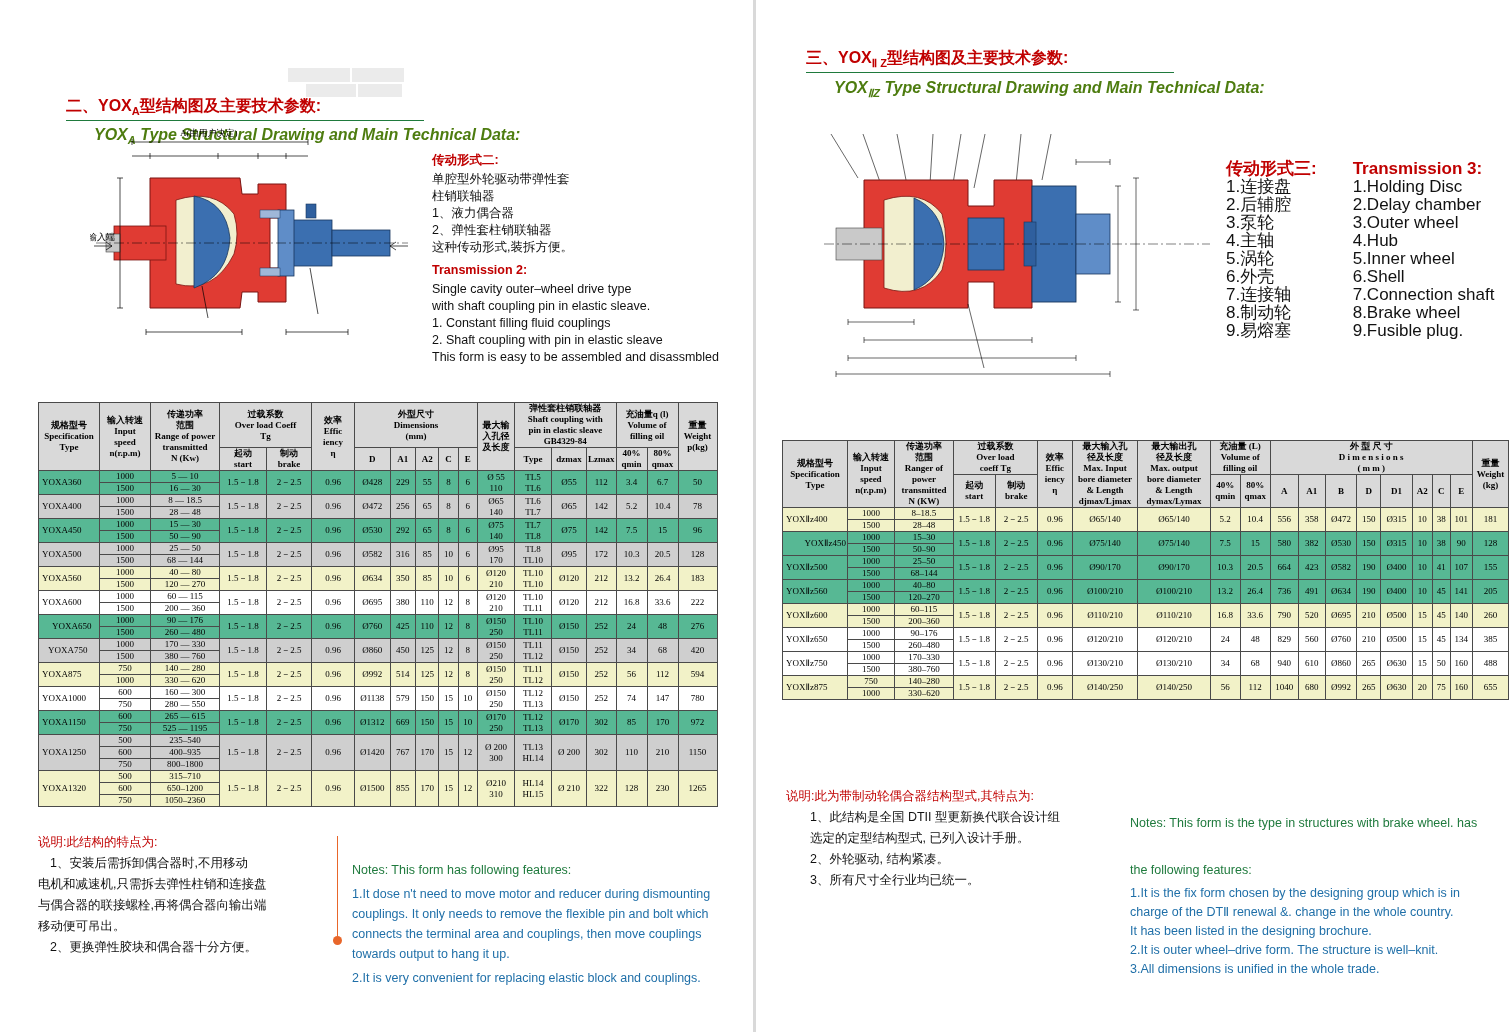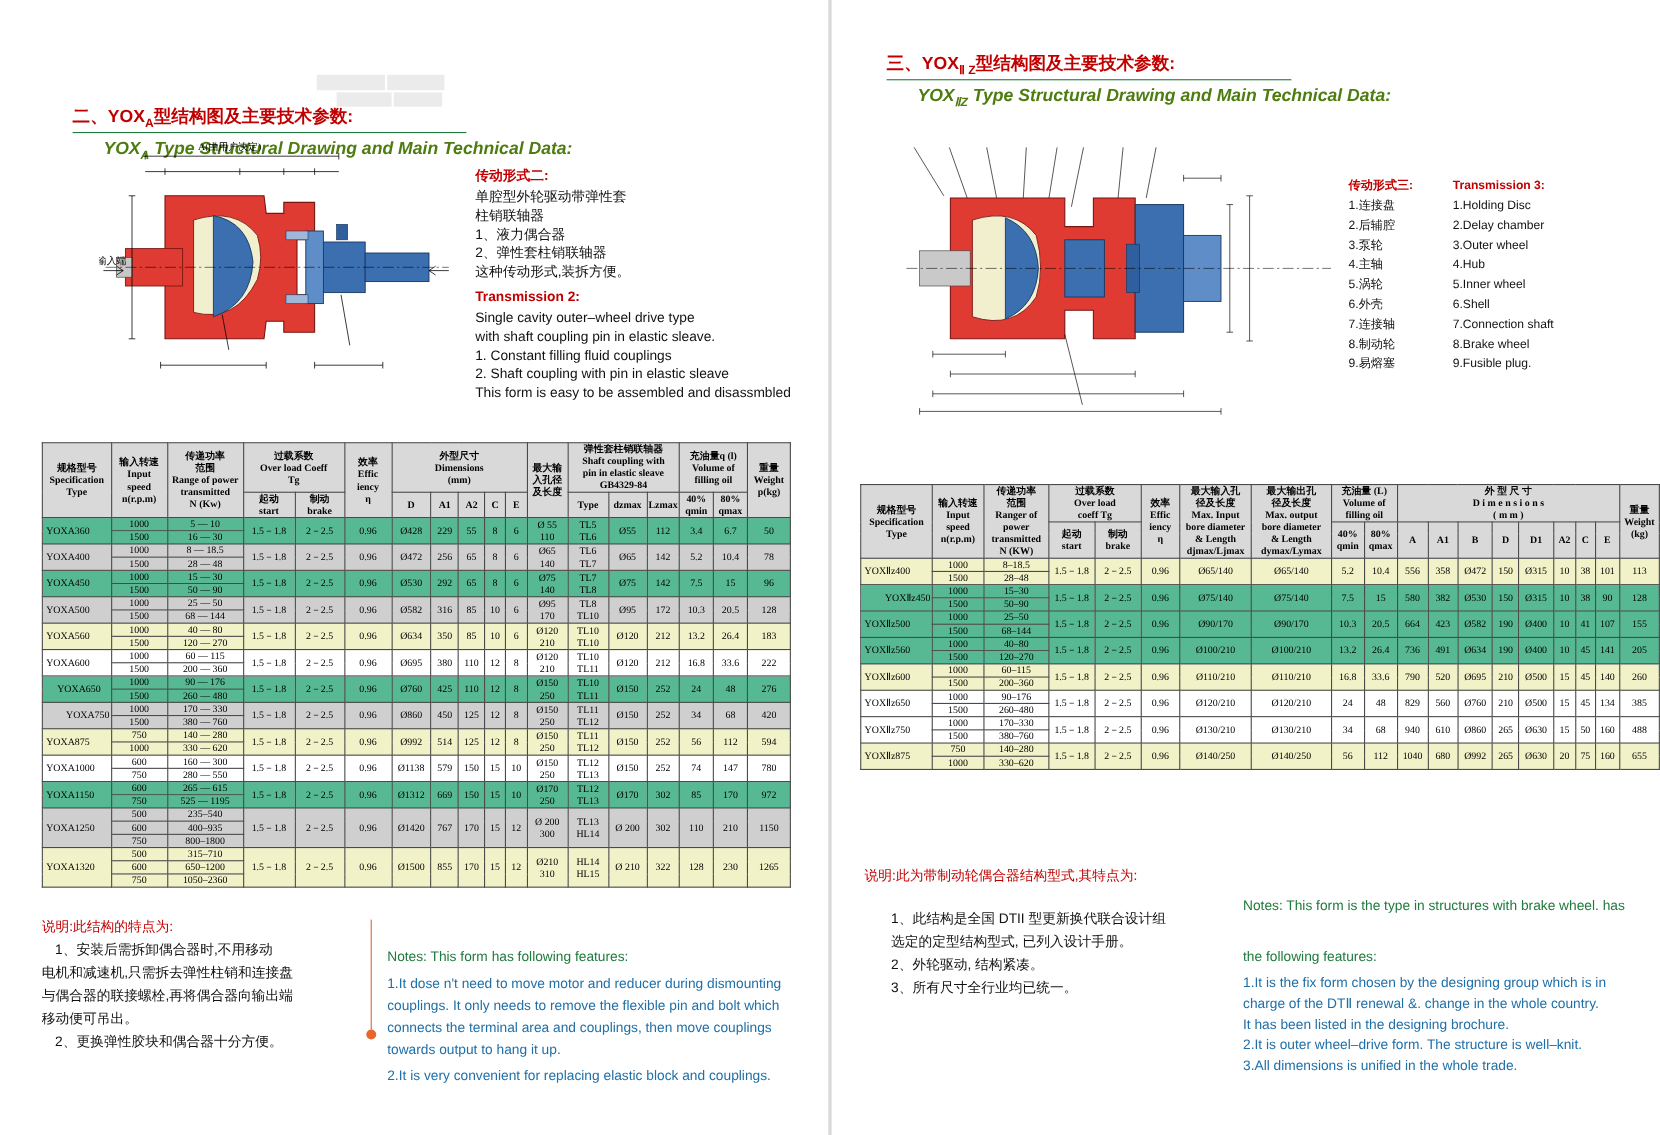--- a/index.html
+++ b/index.html
@@ -27,21 +27,21 @@
   
   .drawbox{position:absolute;}
   .drawbox svg{display:block;}
 
   
   .legend{position:absolute;font-size:12.5px;line-height:17px;}
   .legend .t-cn{color:#c00000;font-weight:bold;margin-bottom:2px;}
   .legend .b-cn{color:#111;}
   .legend .t-en{color:#c00000;font-weight:bold;margin:6px 0 2px;}
   .legend .b-en{color:#111;}
-  .legend2{position:absolute;font-size:11px;line-height:18px;color:#111;}
+  .legend2{position:absolute;font-size:17px;line-height:18px;color:#111;}
   .legend2 .hdr{color:#c00000;font-weight:bold;}
 
   
   .tblwrap{position:absolute;}
   table.spec{border-collapse:collapse;table-layout:fixed;}
   table.spec th, table.spec td{
     border:1px solid #4a4a4a;
     font-size:9px;
     text-align:center;
     vertical-align:middle;
@@ -368,21 +368,21 @@
               <td rowspan="2">252</td>
               <td rowspan="2">24</td>
               <td rowspan="2">48</td>
               <td rowspan="2">276</td>
             </tr>
             <tr class="rowA">
               <td>1500</td>
               <td>260 — 480</td>
             </tr>
             <tr class="rowB">
-              <td rowspan="2" style="text-align:left;padding-left:21px">YOXA750</td>
+              <td rowspan="2" style="text-align:left;padding-left:9px">YOXA750</td>
               <td>1000</td>
               <td>170 — 330</td>
               <td rowspan="2">1.5－1.8</td>
               <td rowspan="2">2－2.5</td>
               <td rowspan="2">0.96</td>
               <td rowspan="2">Ø860</td>
               <td rowspan="2">450</td>
               <td rowspan="2">125</td>
               <td rowspan="2">12</td>
               <td rowspan="2">8</td>
@@ -700,21 +700,21 @@
               <td rowspan="2">5.2</td>
               <td rowspan="2">10.4</td>
               <td rowspan="2">556</td>
               <td rowspan="2">358</td>
               <td rowspan="2">Ø472</td>
               <td rowspan="2">150</td>
               <td rowspan="2">Ø315</td>
               <td rowspan="2">10</td>
               <td rowspan="2">38</td>
               <td rowspan="2">101</td>
-              <td rowspan="2">113</td>
+              <td rowspan="2">181</td>
             </tr>
             <tr class="rowR1">
               <td>1500</td>
               <td>28–48</td>
             </tr>
             <tr class="rowR2">
               <td rowspan="2" style="text-align:right;padding-left:3px">YOXⅡz450</td>
               <td>1000</td>
               <td>15–30</td>
               <td rowspan="2">1.5－1.8</td>
@@ -887,21 +887,21 @@
             <tr class="rowR1">
               <td>1000</td>
               <td>330–620</td>
             </tr>
           </tbody>
         </table>
     </div>
 
     <div class="notes" style="left:30px;top:786px;width:340px;">
       <div class="cnhead">说明:此为带制动轮偶合器结构型式,其特点为:</div>
-      <div class="cnbody" style="text-indent:24px;margin-top:18px;">1、此结构是全国 DTII 型更新换代联合设计组</div>
+      <div class="cnbody" style="text-indent:24px;">1、此结构是全国 DTII 型更新换代联合设计组</div>
       <div class="cnbody" style="text-indent:24px;">选定的定型结构型式, 已列入设计手册。</div>
       <div class="cnbody" style="text-indent:24px;">2、外轮驱动, 结构紧凑。</div>
       <div class="cnbody" style="text-indent:24px;">3、所有尺寸全行业均已统一。</div>
     </div>
 
     <div class="notes" style="left:374px;top:786px;width:360px;line-height:19px;">
       <div class="enhead">Notes: This form is the type in structures with brake wheel. has</div>
       <div class="enhead">the following features:</div>
       <div class="enbody" style="margin-top:4px;">1.It is the fix form chosen by the designing group which is in</div>
       <div class="enbody">charge of the DTⅡ renewal &amp;. change in the whole country.</div>

